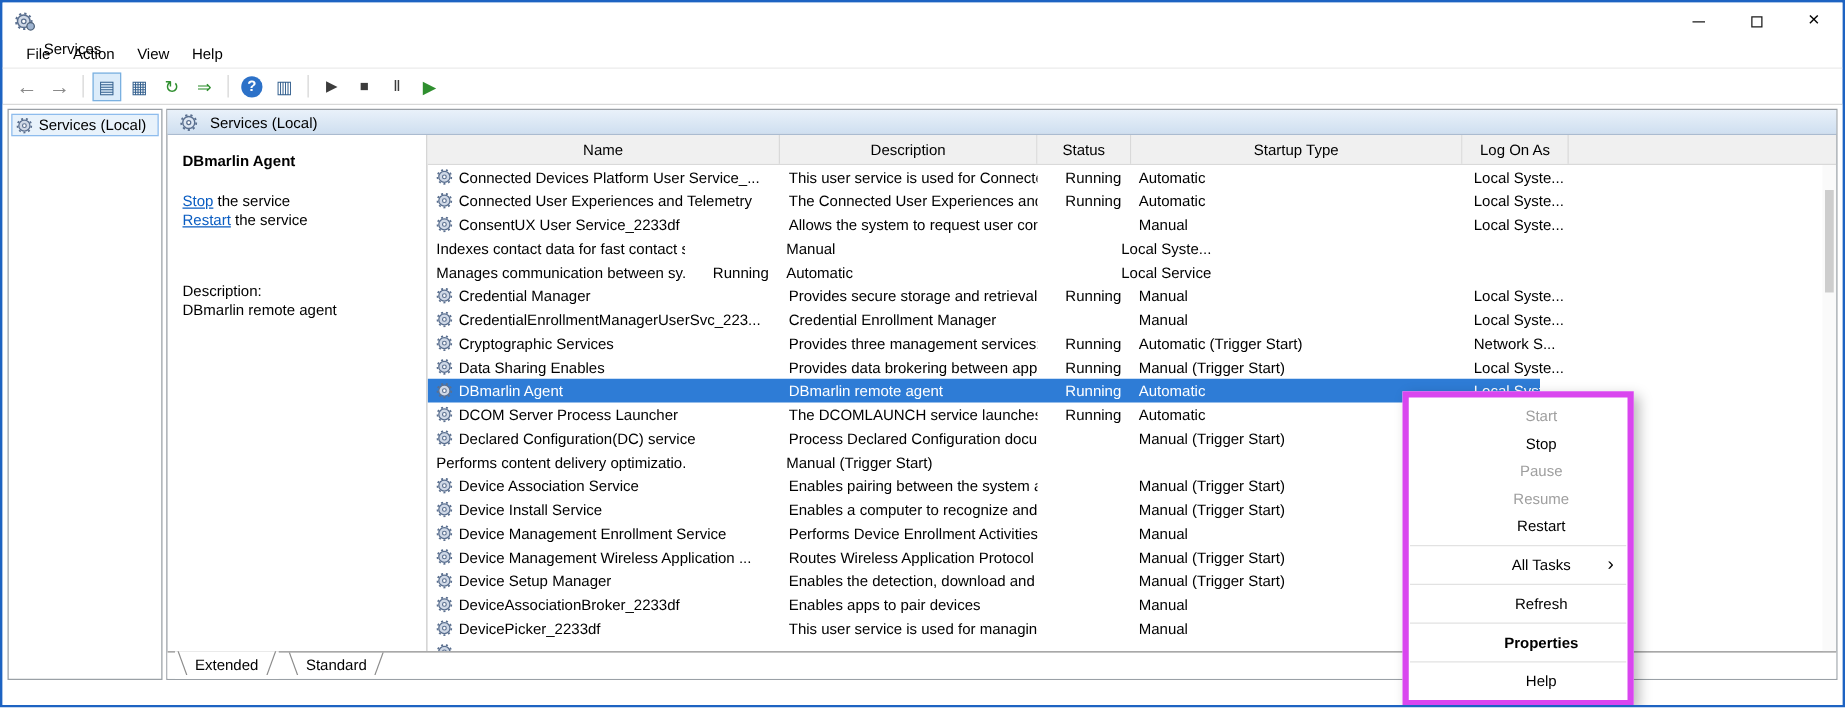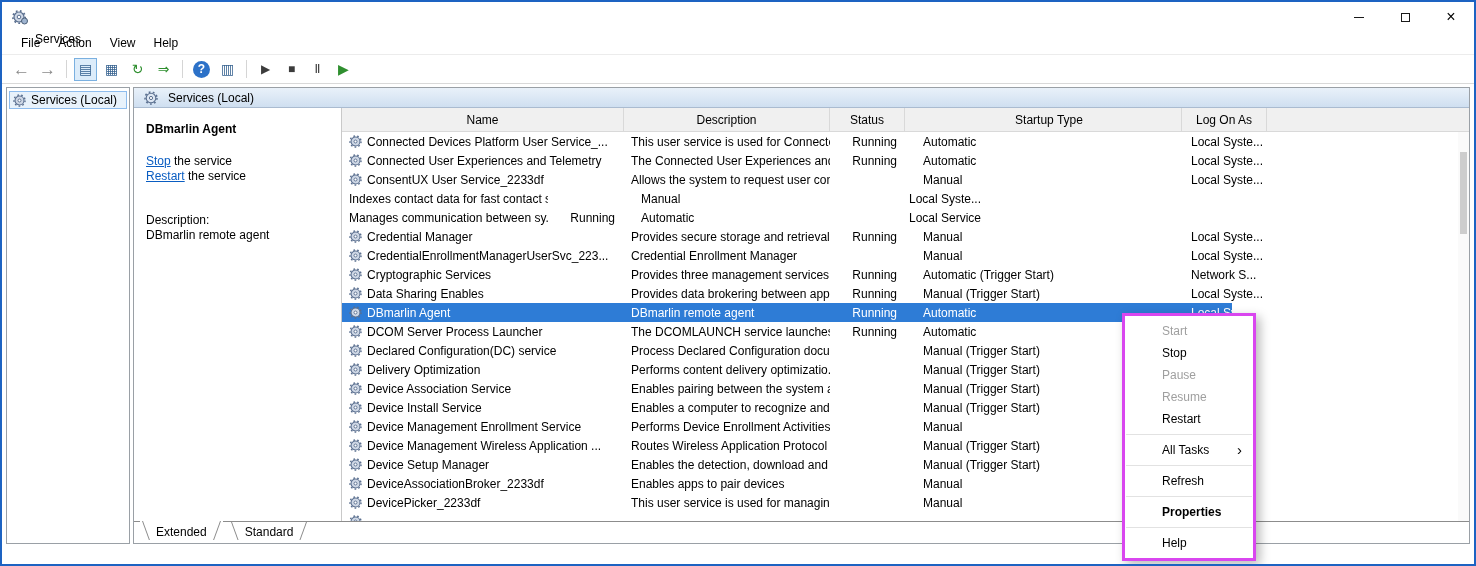--- a/index.html
+++ b/index.html
@@ -46,55 +46,55 @@
 
   .main-panel { flex:1; border:1px solid #9aa0a6; display:flex; flex-direction:column; background:#fff; min-width:0; }
   .panel-header { height:20px; flex:0 0 auto; background:linear-gradient(#e9f1fa,#cfdff0);
                   border-bottom:1px solid #aabbd0; display:flex; align-items:center; padding-left:10px; gap:10px; }
   .panel-body { flex:1; display:flex; min-height:0; }
 
   .detail-pane { width:208px; flex:0 0 auto; border-right:1px solid #c9c9c9; padding:14px 10px 0 12px; overflow:hidden; }
   .svc-title { font-weight:bold; margin-bottom:18px; }
   .link-line { line-height:15px; }
   .link { color:var(--link,#0a5dc2); text-decoration:underline; }
-  .desc-label { margin-top:29px; }
+  .desc-label { margin-top:42px; }
   .desc-text { margin-top:1px; }
 
   .list-area { flex:1; position:relative; display:flex; flex-direction:column; overflow:hidden; min-width:0; }
   .thead { display:flex; height:24px; flex:0 0 auto; background:#f0f0f0; border-bottom:1px solid #d9d9d9; }
   .hcell { display:flex; align-items:center; justify-content:center; border-right:1px solid #d9d9d9;
            background:#f0f0f0; overflow:hidden; white-space:nowrap; }
   .tbody { flex:1; overflow:hidden; }
   .trow { display:flex; align-items:center; height:19px; width:890px; white-space:nowrap; }
   .trow.selected { background:var(--selection-bg,#2e7cd6); color:#fff; }
   .cell { overflow:hidden; white-space:nowrap; flex:0 0 auto; }
-  .col0 { width:282px; } .col1 { width:206px; } .col2 { width:75px; } .col3 { width:265px;margin-left:12px; } .col4 { width:85px; }
+  .col0 { width:282px; } .col1 { width:206px; } .col2 { width:75px; } .col3 { width:265px; } .col4 { width:85px; }
   .cell.col0 { display:flex; align-items:center; gap:5px; padding-left:7px; }
   .cell.col1 { padding-left:7px; }
   .cell.col2 { text-align:right; padding-right:8px; }
   .cell.col3 { padding-left:6px; }
   .cell.col4 { padding-left:9px; }
   .svc-icon { display:flex; flex:0 0 auto; }
 
   .vscroll { position:absolute; right:0; top:24px; bottom:0; width:11px; background:#fafafa; }
   .vthumb { position:absolute; left:2px; top:20px; width:7px; height:82px; background:#cdcdcd; }
 
   .tabstrip { height:22px; flex:0 0 auto; border-top:1px solid #8c8c8c; display:flex; align-items:stretch;
               padding-left:6px; background:#fff; }
   .tab { position:relative; padding:3px 16px 0 16px; margin-right:6px; }
   .tab::before { content:""; position:absolute; left:2px; top:0; bottom:3px; width:9px;
                  border-left:1px solid #8c8c8c; transform:skewX(20deg); transform-origin:top left; }
   .tab::after { content:""; position:absolute; right:2px; top:0; bottom:3px; width:9px;
                 border-right:1px solid #8c8c8c; transform:skewX(-20deg); transform-origin:top right; }
   .tab.active { margin-top:-1px; background:#fff; z-index:2; padding-top:4px; }
 
   
-  .context-menu { position:absolute; left:1120px; top:311px; width:134px; background:#fff;
-                  border:3px solid #d946ef; box-shadow:4px 4px 10px rgba(0,0,0,0.28);
-                  padding:4px 0; z-index:50; }
+  .context-menu { position:absolute; left:1120px; top:311px; width:185px; background:#fff;
+                  border:5px solid #d946ef; box-shadow:4px 4px 10px rgba(0,0,0,0.28);
+                  padding:4px 0; z-index:50;text-align:center; }
   .cmenu-item { height:22px; line-height:22px; padding-left:37px; position:relative; white-space:nowrap; }
   .cmenu-item.disabled { color:var(--menu-disabled,#9f9f9f); }
   .cmenu-item.default { font-weight:bold; }
   .submenu-arrow { position:absolute; right:11px; top:0; font-size:15px; }
   .menu-sep { border-top:1px solid #e2e2e2; margin:4px 1px; }
 </style>
 </head>
 <body>
 
 <div class="window">
@@ -362,30 +362,20 @@
         </svg>
       </span>
       <span class="cell-text">Declared Configuration(DC) service</span>
     </div>
     <div class="cell col1">Process Declared Configuration docu...</div>
     <div class="cell col2"></div>
     <div class="cell col3">Manual (Trigger Start)</div>
     <div class="cell col4"></div>
   </div>
               <div class="trow">
-    <div class="cell col0">
-      <span class="svc-icon">
-        <svg width="13" height="13" viewBox="0 0 14 14">
-          <circle cx="7" cy="7" r="6" fill="none" stroke="#5a6f8f" stroke-width="1.5" stroke-dasharray="1.8 2.4"></circle>
-          <circle cx="7" cy="7" r="4.8" fill="#cfd8e6" stroke="#5a6f8f" stroke-width="1.1"></circle>
-          <circle cx="7" cy="7" r="1.6" fill="#ffffff" stroke="#5a6f8f"></circle>
-        </svg>
-      </span>
-      <span class="cell-text">Delivery Optimization</span>
-    </div>
     <div class="cell col1">Performs content delivery optimizatio...</div>
     <div class="cell col2"></div>
     <div class="cell col3">Manual (Trigger Start)</div>
     <div class="cell col4"></div>
   </div>
               <div class="trow">
     <div class="cell col0">
       <span class="svc-icon">
         <svg width="13" height="13" viewBox="0 0 14 14">
           <circle cx="7" cy="7" r="6" fill="none" stroke="#5a6f8f" stroke-width="1.5" stroke-dasharray="1.8 2.4"></circle>

